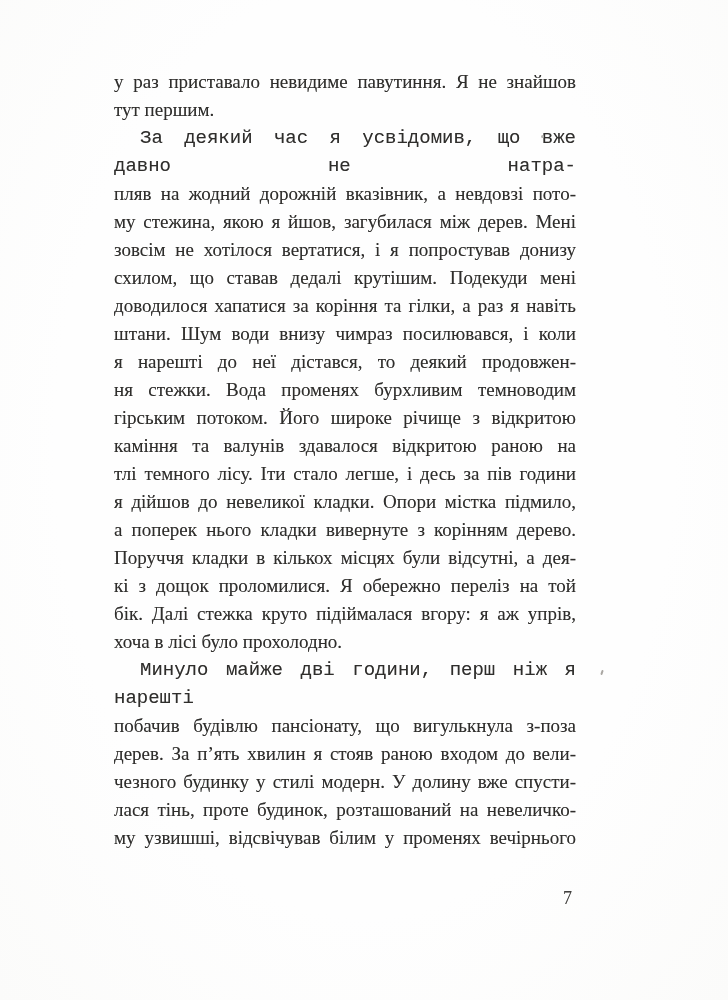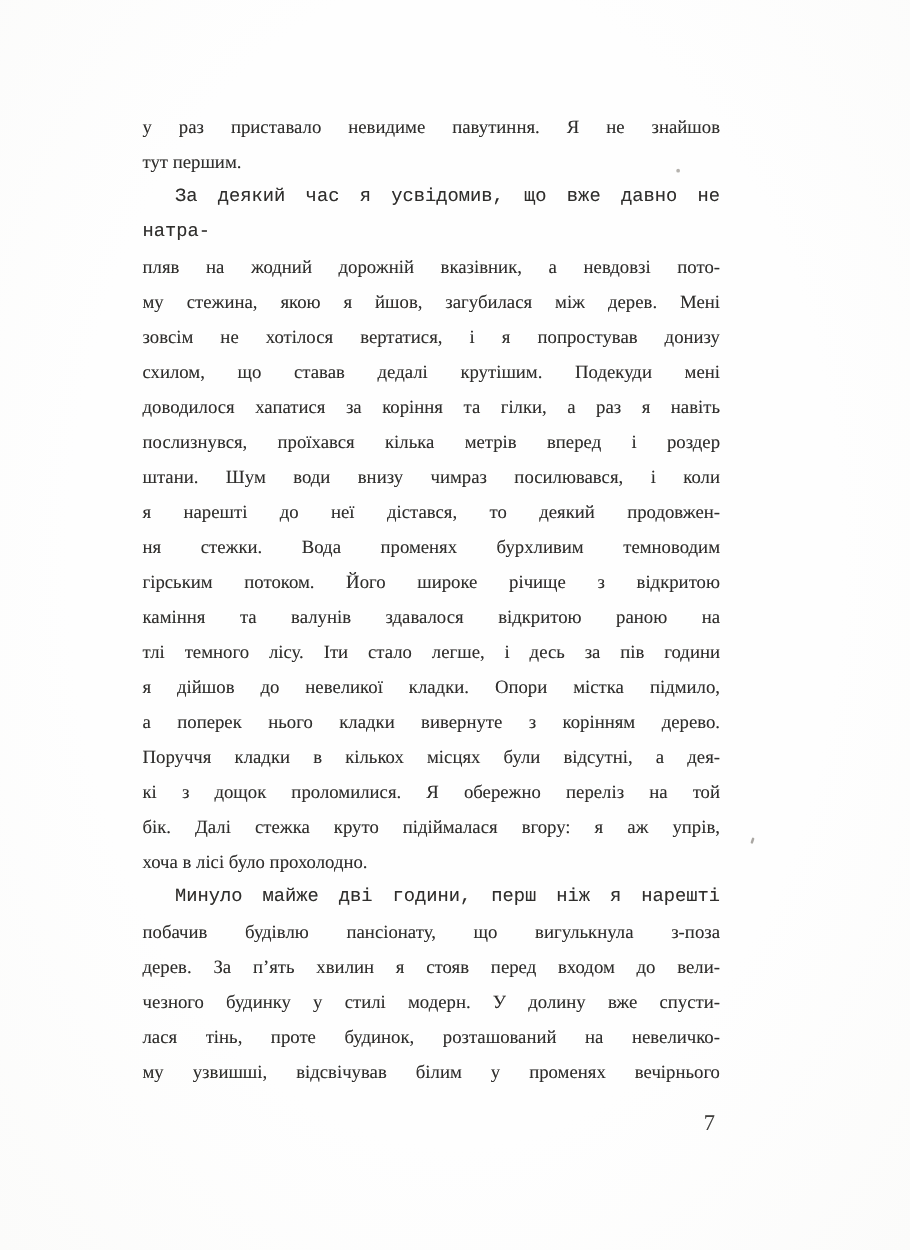--- a/index.html
+++ b/index.html
@@ -17,25 +17,24 @@
   .page {
     position: absolute;
     inset: 0;
     background: radial-gradient(ellipse at 50% 45%, #fefefe 60%, #fbfbfa 100%);
   }
   .text-block {
     position: absolute;
     left: 114px;
     top: 68px;
     width: 462px;
-    font-size: 15px;
+    font-size: 19px;
     line-height: 28px;
     color: #2f2e2c;
     text-shadow: 0 0 0.5px rgba(40,40,40,0.35);
-    margin-top: 20px;
   }
   .paragraph { margin: 0; }
   .line {
     text-align: justify;
     text-align-last: justify;
     text-justify: inter-word;
   }
   .line.end {
     text-align-last: left;
   }
@@ -84,38 +83,37 @@
         <div class="line">у раз приставало невидиме павутиння. Я не знайшов</div>
         <div class="line end">тут першим.</div>
       </div>
       <div class="paragraph indent">
         <div class="line">За деякий час я усвідомив, що вже давно не натра-</div>
         <div class="line">пляв на жодний дорожній вказівник, а невдовзі пото-</div>
         <div class="line">му стежина, якою я йшов, загубилася між дерев. Мені</div>
         <div class="line">зовсім не хотілося вертатися, і я попростував донизу</div>
         <div class="line">схилом, що ставав дедалі крутішим. Подекуди мені</div>
         <div class="line">доводилося хапатися за коріння та гілки, а раз я навіть</div>
-        <div class="line">послизнувся, проїхався кілька метрів вперед і роздер</div>
         <div class="line">штани. Шум води внизу чимраз посилювався, і коли</div>
         <div class="line">я нарешті до неї дістався, то деякий продовжен-</div>
         <div class="line">ня стежки. Вода променях бурхливим темноводим</div>
         <div class="line">гірським потоком. Його широке річище з відкритою</div>
         <div class="line">каміння та валунів здавалося відкритою раною на</div>
         <div class="line">тлі темного лісу. Іти стало легше, і десь за пів години</div>
         <div class="line">я дійшов до невеликої кладки. Опори містка підмило,</div>
         <div class="line">а поперек нього кладки вивернуте з корінням дерево.</div>
         <div class="line">Поруччя кладки в кількох місцях були відсутні, а дея-</div>
         <div class="line">кі з дощок проломилися. Я обережно переліз на той</div>
         <div class="line">бік. Далі стежка круто підіймалася вгору: я аж упрів,</div>
         <div class="line end">хоча в лісі було прохолодно.</div>
       </div>
       <div class="paragraph indent">
         <div class="line">Минуло майже дві години, перш ніж я нарешті</div>
         <div class="line">побачив будівлю пансіонату, що вигулькнула з-поза</div>
-        <div class="line">дерев. За п’ять хвилин я стояв перед входом до вели-</div>
+        <div class="line">дерев. За п’ять хвилин я стояв раною входом до вели-</div>
         <div class="line">чезного будинку у стилі модерн. У долину вже спусти-</div>
         <div class="line">лася тінь, проте будинок, розташований на невеличко-</div>
         <div class="line">му узвишші, відсвічував білим у променях вечірнього</div>
       </div>
     </div>
 
   <div class="page-number">7</div>
 
   <div class="speck speck-dot"></div>
   <div class="speck speck-tick"></div>

